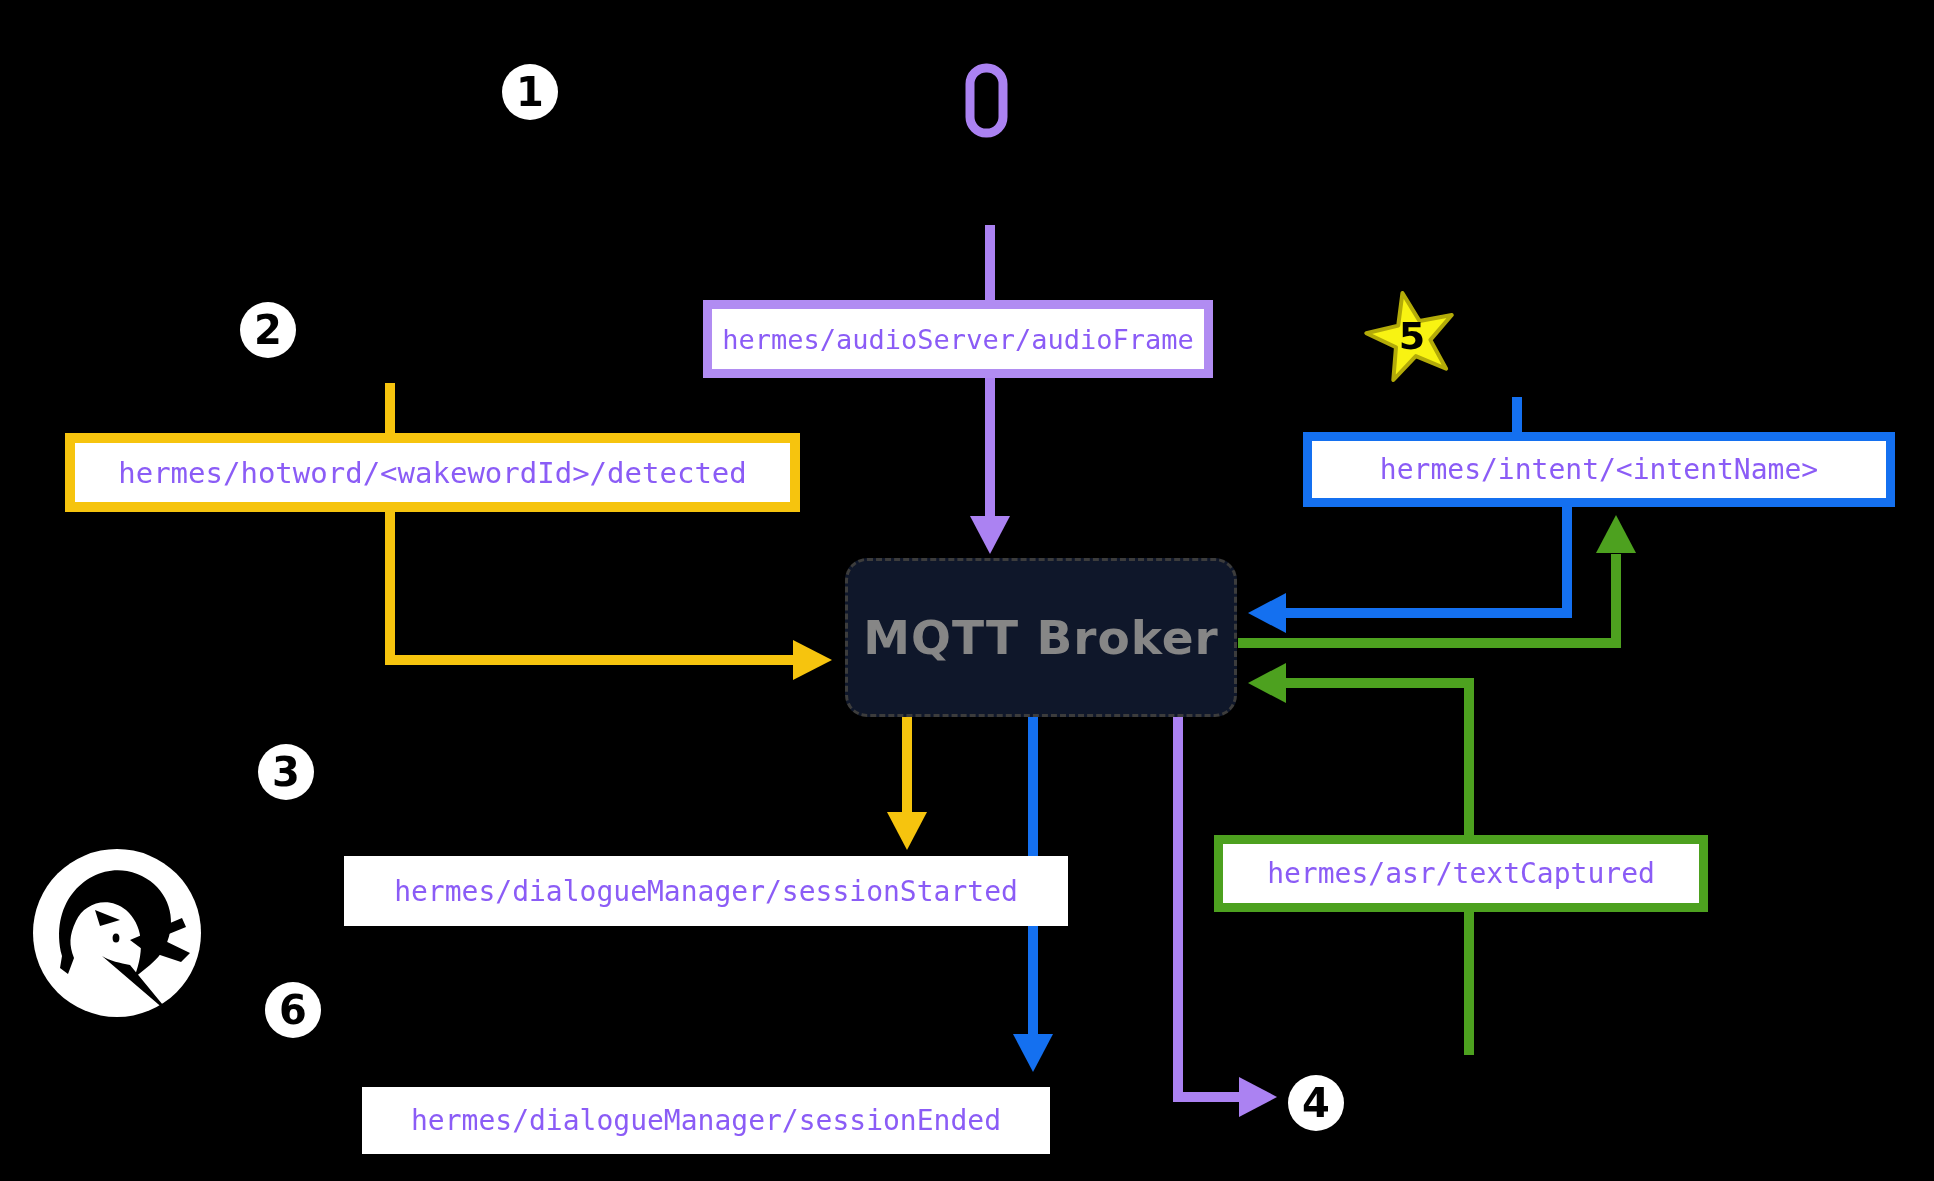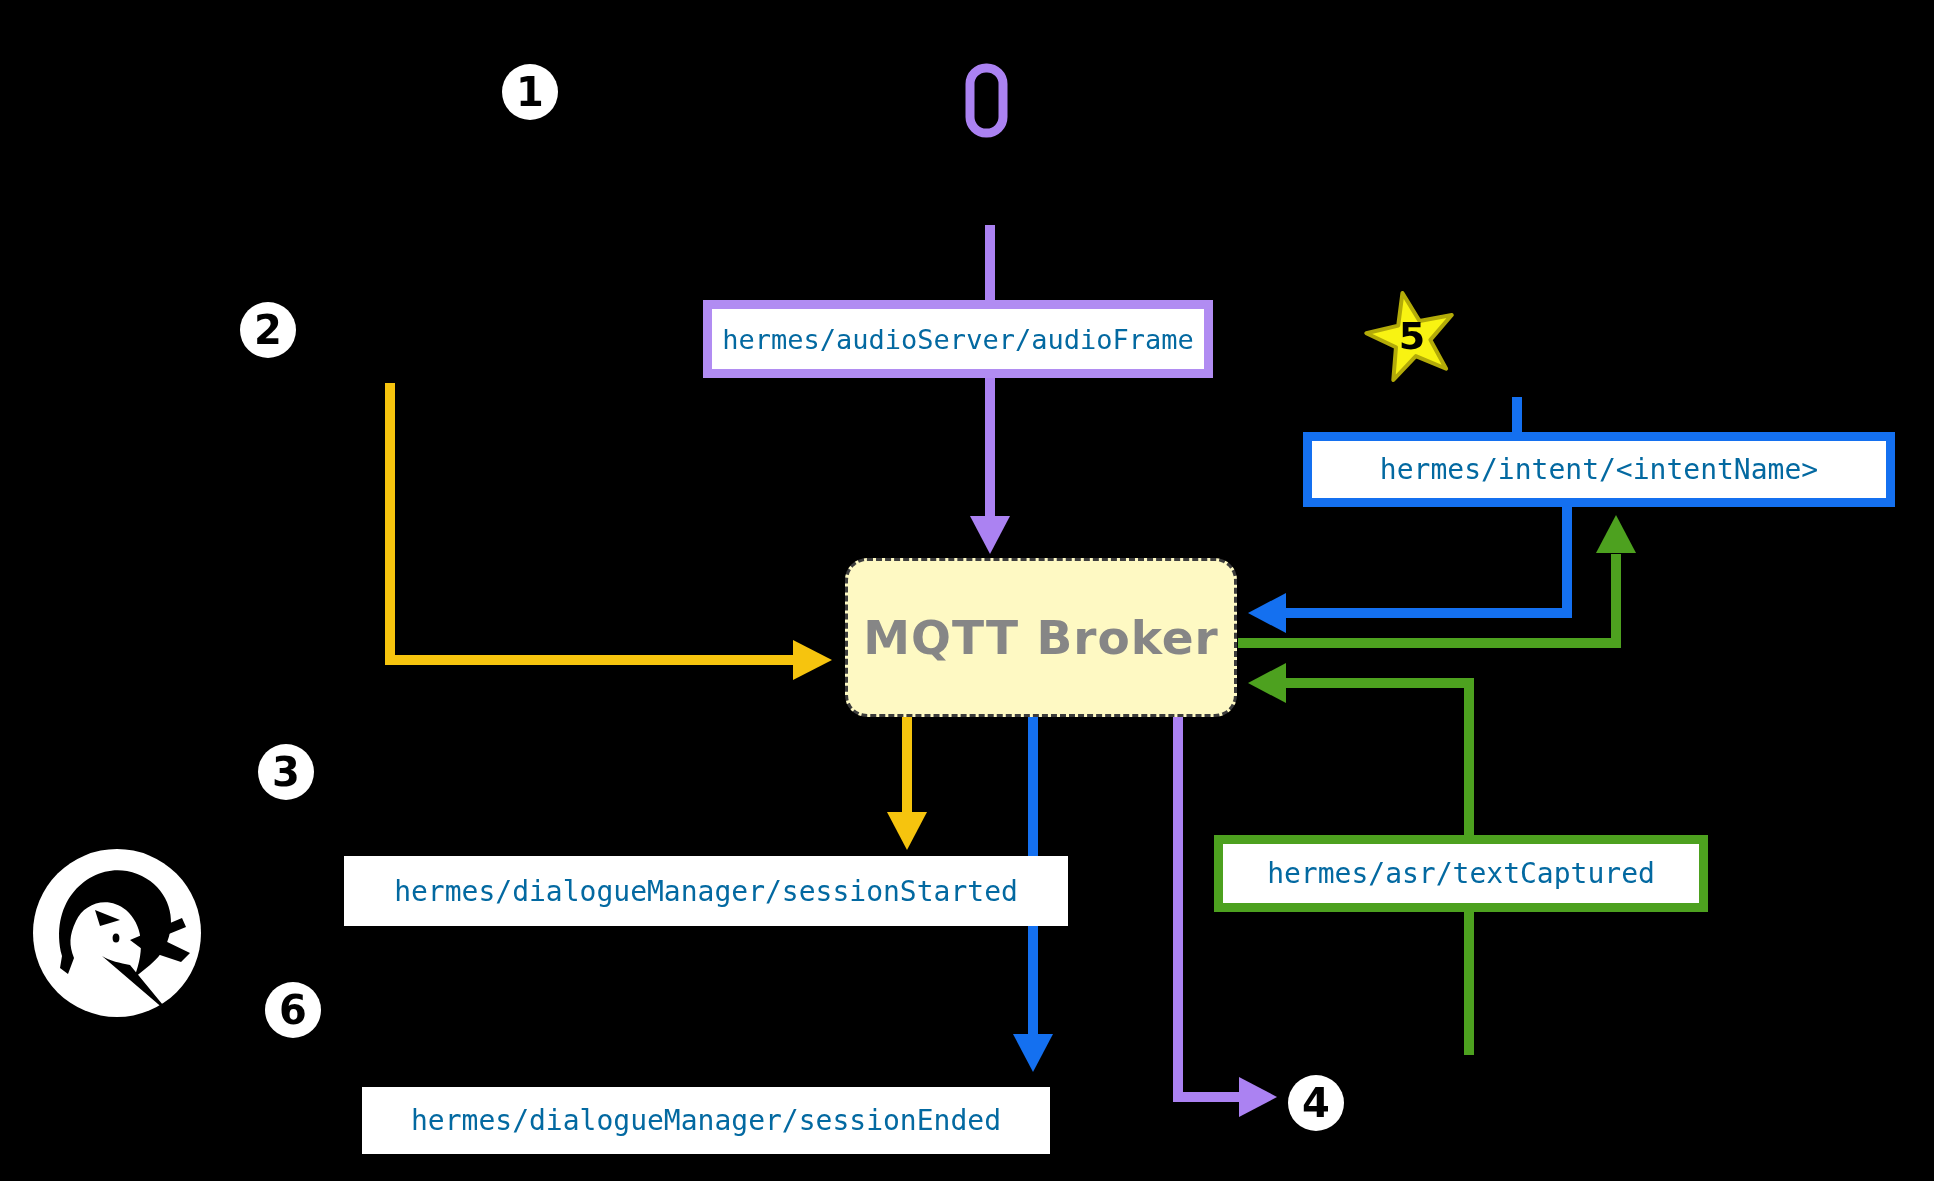--- a/index.html
+++ b/index.html
@@ -2,32 +2,32 @@
 <html><head>
 <meta charset="utf-8">
 <style>
   html,body{margin:0;padding:0;background:#000;}
   #canvas{
     position:relative;width:1934px;height:1181px;background:#000000;
     font-family:"DejaVu Sans",sans-serif;overflow:hidden;
   }
   #arrow-layer{position:absolute;left:0;top:0;z-index:1;}
   .topic-box{
-    position:absolute;z-index:2;background:#ffffff;color:#0369a1;
+    position:absolute;z-index:2;background:#ffffff;color:#8b5cf6;
     display:flex;align-items:center;justify-content:center;
     font-family:"DejaVu Sans Mono","Liberation Mono",monospace;
     font-size:28px;white-space:nowrap;box-sizing:border-box;
   }
   .b-purple{border:9px solid #b18cf2;}
   .b-yellow{border:10px solid #f6c40e;}
   .b-blue{border:9px solid #1470f0;}
   .b-green{border:9px solid #4da11f;justify-content:center;}
   .broker{
     position:absolute;z-index:2;left:845px;top:558px;width:392px;height:159px;
-    background:#fef9c3;border:3px dashed #3c3c3c;border-radius:22px;
+    background:#0f172a;border:3px dashed #3c3c3c;border-radius:22px;
     display:flex;align-items:center;justify-content:center;
     font-size:47px;font-weight:bold;color:#868686;letter-spacing:1px;
     box-sizing:border-box;
   }
   .step-circle{
     position:absolute;z-index:3;width:56px;height:56px;border-radius:50%;
     background:#ffffff;color:#000;display:flex;align-items:center;justify-content:center;
     font-size:40px;font-weight:bold;transform:translate(-50%,-50%);
   }
   .star-wrap{position:absolute;z-index:3;left:1412px;top:338px;width:0;height:0;}
@@ -86,20 +86,23 @@
     <g>
       <path d="M1178,715 L1178,1097 L1240,1097" stroke="#ab82f2" stroke-width="10" fill="none"></path>
       <polygon points="1277,1097 1239,1077 1239,1117" fill="#ab82f2"></polygon>
     </g>
   </svg>
 
   <div class="topic-box b-purple" style="left:703px;top:300px;width:510px;height:78px;font-size:27px;">
     <span>hermes/audioServer/audioFrame</span>
   </div>
 
+  <div class="topic-box b-yellow" style="left:65px;top:433px;width:735px;height:79px;font-size:29px;">
+    <span>hermes/hotword/&lt;wakewordId&gt;/detected</span>
+  </div>
 
   <div class="topic-box b-blue" style="left:1303px;top:432px;width:592px;height:75px;">
     <span>hermes/intent/&lt;intentName&gt;</span>
   </div>
 
   <div class="topic-box b-green" style="left:1214px;top:835px;width:494px;height:77px;">
     <span>hermes/asr/textCaptured</span>
   </div>
 
   <div class="topic-box" style="left:344px;top:856px;width:724px;height:70px;">

